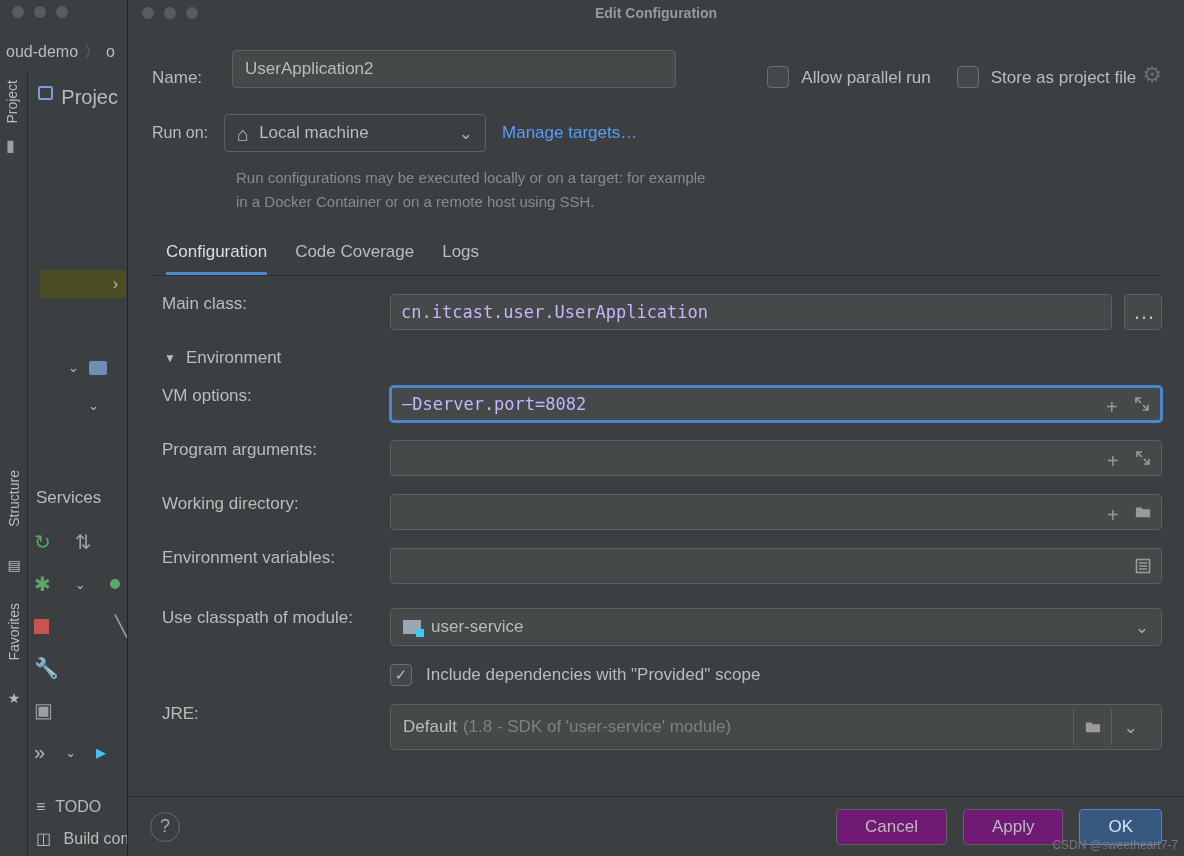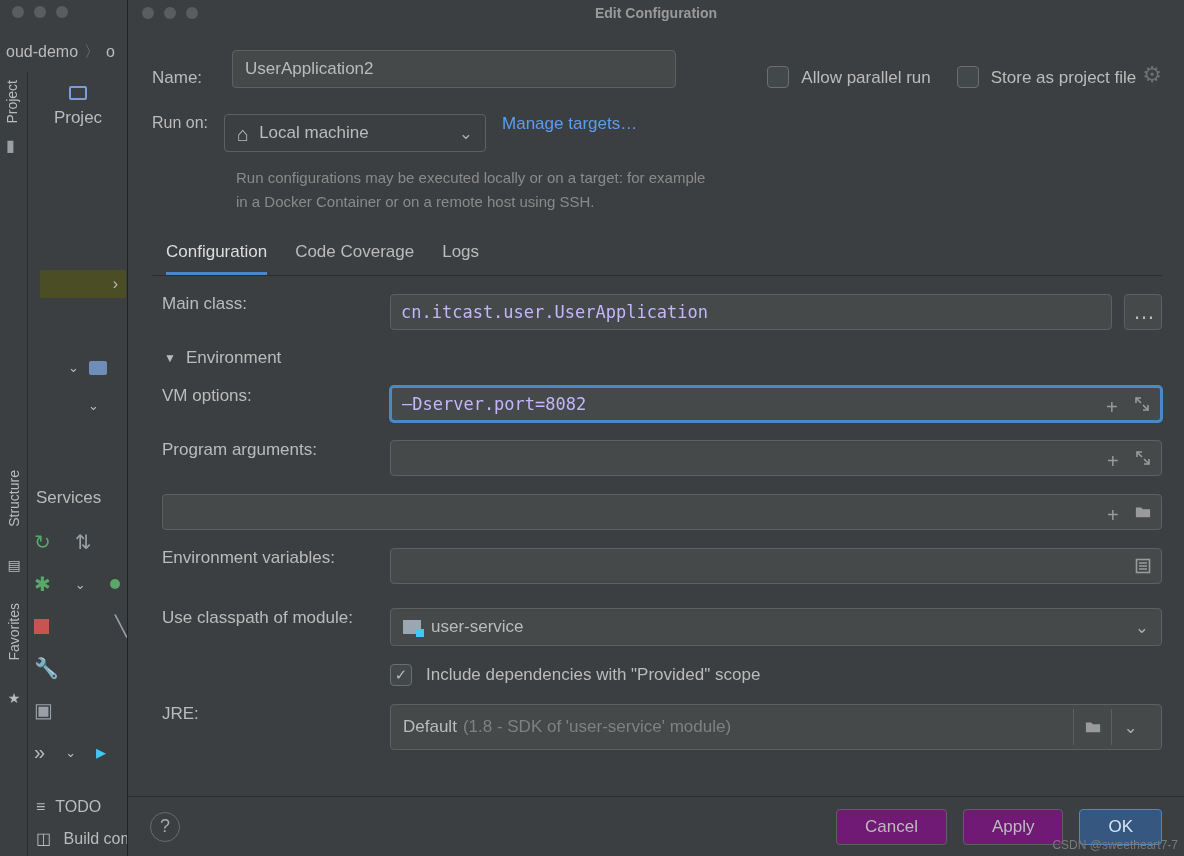--- a/index.html
+++ b/index.html
@@ -73,26 +73,24 @@
 .ide-project-panel {
   position: absolute;
   top: 72px;
   left: 28px;
   width: 100px;
   bottom: 0;
   background: #3c3f41;
 }
 .ide-project-title {
   display: flex;
-  align-items: center;
   gap: 8px;
   padding: 14px 10px;
   color: #bbb;
-  font-size: 17px;
-  flex-direction: column;
+  font-size: 20px;
 }
 .proj-icon {
   width: 18px;
   height: 14px;
   border: 2px solid #7b9ed9;
   border-radius: 2px;
   display: inline-block;
 }
 .tree-area {
   position: absolute;
@@ -231,20 +229,21 @@
   align-items: center;
   justify-content: center;
 }
 .checkbox.checked::after {
   content: "✓";
   color: #bbb;
   font-size: 15px;
 }
 .runrow {
   display: flex;
+  align-items: center;
   gap: 16px;
   margin-bottom: 14px;
 }
 .select {
   display: flex;
   align-items: center;
   gap: 10px;
   height: 38px;
   border: 1px solid #5e6060;
   border-radius: 4px;
@@ -619,20 +618,21 @@
             <span class="plus-ic"></span>
             <span><svg viewBox="0 0 16 16" fill="none" stroke="#9a9a9a" stroke-width="1.6">
                   <path d="M2 7V2h5M14 9v5H9"></path>
                   <path d="M2 2l5 5M14 14l-5-5"></path>
                 </svg></span>
           </div>
         </div>
       </div>
 
       <div class="config-row">
+        <span class="clbl">Working directory:</span>
         <div class="field">
           <input value="" style="">
           <div class="endicons">
             <span class="plus-ic"></span>
             <span><svg viewBox="0 0 18 14" fill="#9a9a9a">
                   <path d="M1 2h6l2 2h8v9H1z"></path>
                 </svg></span>
           </div>
         </div>
       </div>

